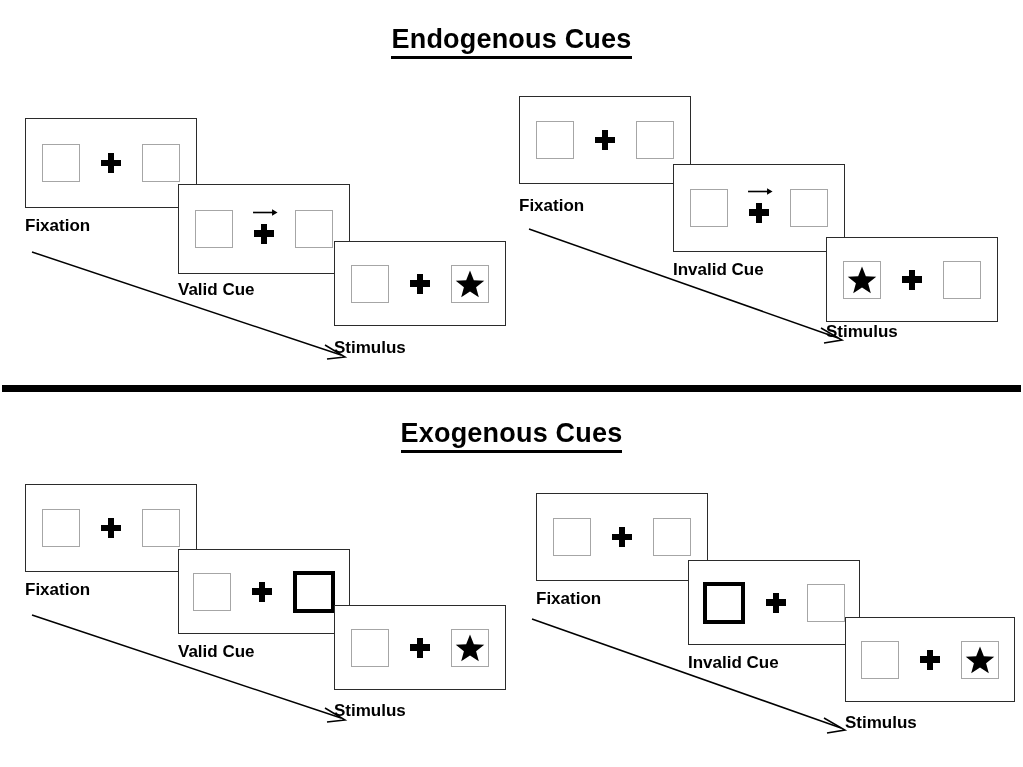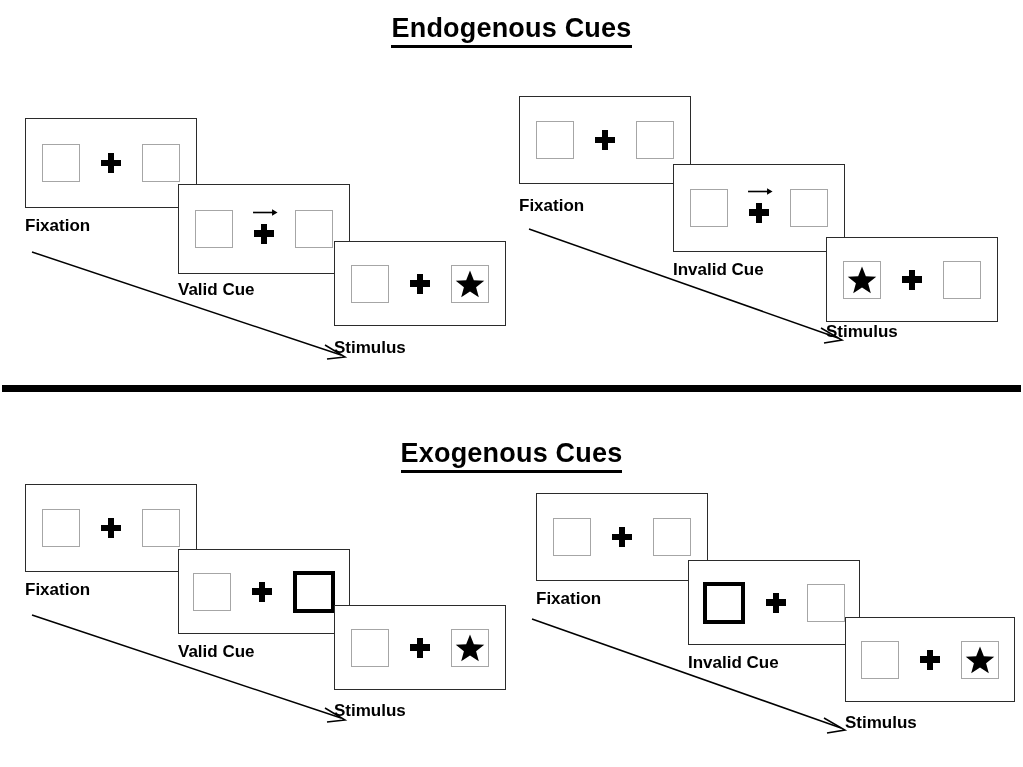--- a/index.html
+++ b/index.html
@@ -129,21 +129,21 @@
 
   
   .time-arrow {
     position: absolute;
     pointer-events: none;
   }
 </style>
 </head>
 <body>
 
-<div class="section-title" style="top:13px;">
+<div class="section-title" style="top:24px;">
   <span>Endogenous Cues</span>
 </div>
 
 <div class="panel" style="left:25px; top:118px; width:172px; height:90px;">
   <div class="panel-inner">
     <div class="box"></div>
     <div class="fix-wrap">
       <div class="plus"></div>
     </div>
     <div class="box"></div>
@@ -231,21 +231,21 @@
 </div>
 <div class="panel-label" style="left:826px; top:322px; width:172px;">Stimulus</div>
 
 <svg class="time-arrow" style="left:522px; top:222px; width:330px; height:128px;" viewBox="0 0 330 128">
   <line x1="7" y1="7" x2="316" y2="116" stroke="#000" stroke-width="1.5"></line>
   <polyline points="299,106 320,118 302,121" fill="none" stroke="#000" stroke-width="1.5"></polyline>
 </svg>
 
 <div class="divider" style="left:2px; top:385px; width:1019px; height:7px;"></div>
 
-<div class="section-title" style="top:418px;margin-top:20px;">
+<div class="section-title" style="top:418px;">
   <span>Exogenous Cues</span>
 </div>
 
 <div class="panel" style="left:25px; top:484px; width:172px; height:88px;">
   <div class="panel-inner">
     <div class="box"></div>
     <div class="fix-wrap">
       <div class="plus"></div>
     </div>
     <div class="box"></div>

